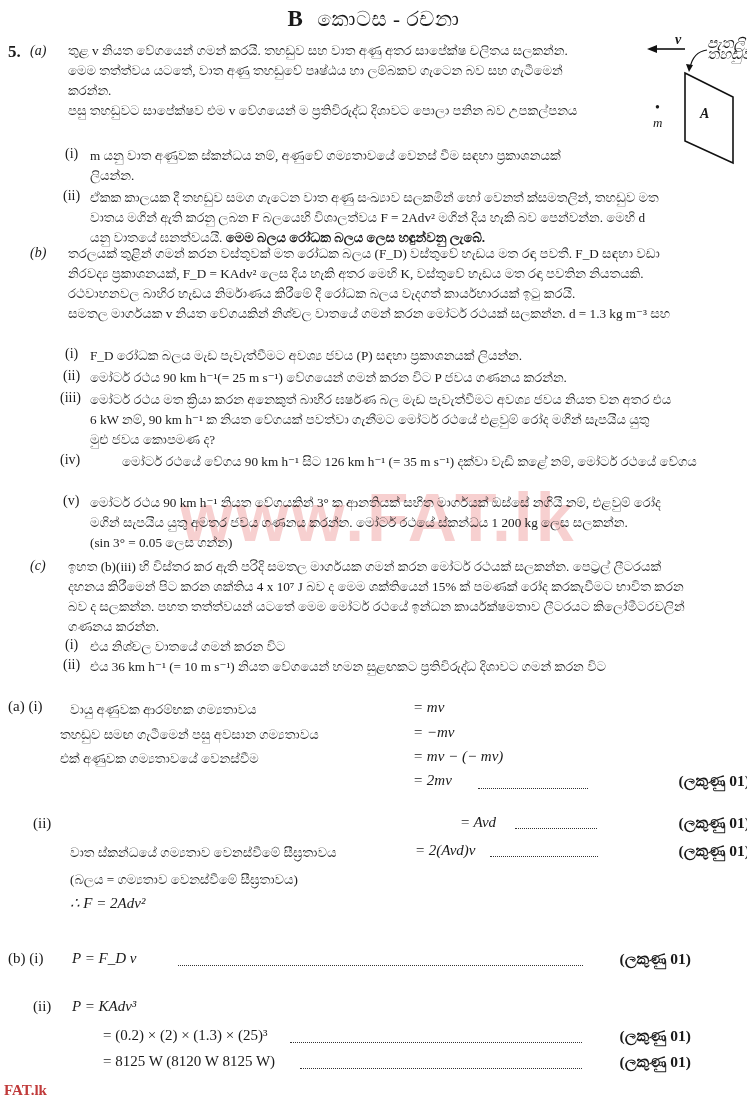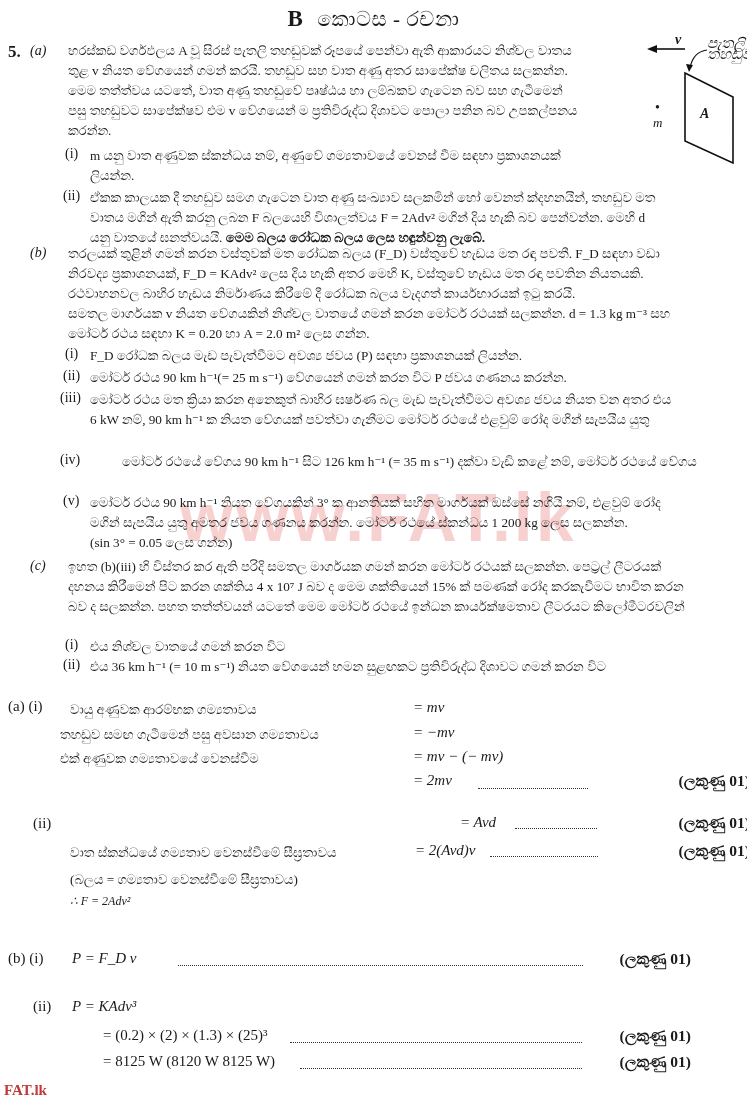--- a/index.html
+++ b/index.html
@@ -41,25 +41,24 @@
   <b>B</b>
   <span>කොටස - රචනා</span>
 </div>
 
 <div class="abs watermark">www.FAT.lk</div>
 
 <div class="abs qnum" style="top:42px;left:8px;">5.</div>
 <div class="abs lbl it" style="top:43px;left:30px;">(a)</div>
 
 <div class="abs" style="top:41px;left:68px;width:580px;">
-  <div class="line">හරස්කඩ වර්ගඵලය A වූ සිරස් පැතලි තහඩුවක් රූපයේ පෙන්වා ඇති ආකාරයට නිශ්චල වාතය</div>
   <div class="line">තුළ v නියත වේගයෙන් ගමන් කරයි. තහඩුව සහ වාත අණු අතර සාපේක්ෂ චලිතය සලකන්න.</div>
   <div class="line">මෙම තත්ත්වය යටතේ, වාත අණු තහඩුවේ පෘෂ්ඨය හා ලම්බකව ගැටෙන බව සහ ගැටීමෙන්</div>
+  <div class="line">කරන්න.</div>
   <div class="line">පසු තහඩුවට සාපේක්ෂව එම v වේගයෙන් ම ප්‍රතිවිරුද්ධ දිශාවට පොලා පනින බව උපකල්පනය</div>
-  <div class="line">කරන්න.</div>
 </div>
 
 <div class="abs diagram">
   <svg width="100" height="130" viewBox="0 0 100 130">
 
     <line x1="40" y1="13" x2="8" y2="13" stroke="#111" stroke-width="1.6"></line>
     <polygon points="2,13 12,9 12,17" fill="#111"></polygon>
 
     <path d="M62 14 Q48 16 45 32" fill="none" stroke="#111" stroke-width="1.2"></path>
     <polygon points="44,36 41,28 48,29" fill="#111"></polygon>
@@ -77,63 +76,64 @@
 <span class="abs it" style="top:115px;left:653px;font-size:13px;">m</span>
 
 <div class="abs lbl" style="top:146px;left:65px;">(i)</div>
 <div class="abs" style="top:146px;left:90px;">
   <div class="line">m යනු වාත අණුවක ස්කන්ධය නම්, අණුවේ ගම්‍යතාවයේ වෙනස් වීම සඳහා ප්‍රකාශනයක්</div>
   <div class="line">ලියන්න.</div>
 </div>
 
 <div class="abs lbl" style="top:188px;left:63px;">(ii)</div>
 <div class="abs" style="top:188px;left:90px;">
-  <div class="line">ඒකක කාලයක දී තහඩුව සමග ගැටෙන වාත අණු සංඛ්‍යාව සලකමින් හෝ වෙනත් ක්‍දහනයින්, තහඩුව මත</div>
+  <div class="line">ඒකක කාලයක දී තහඩුව සමග ගැටෙන වාත අණු සංඛ්‍යාව සලකමින් හෝ වෙනත් ක්‍සමතලින්, තහඩුව මත</div>
   <div class="line">වාතය මගින් ඇති කරනු ලබන F බලයෙහි විශාලත්වය F = 2Adv² මගින් දිය හැකි බව පෙන්වන්න. මෙහි d</div>
   <div class="line"><span>යනු වාතයේ ඝනත්වයයි.</span> <span class="bold">මෙම බලය රෝධක බලය ලෙස හඳුන්වනු ලැබේ.</span></div>
 </div>
 
 <div class="abs lbl it" style="top:245px;left:30px;">(b)</div>
 <div class="abs" style="top:244px;left:68px;">
   <div class="line">තරලයක් තුළින් ගමන් කරන වස්තුවක් මත රෝධක බලය (F_D) වස්තුවේ හැඩය මත රඳා පවතී. F_D සඳහා වඩා</div>
   <div class="line">නිරවද්‍ය ප්‍රකාශනයක්, F_D = KAdv² ලෙස දිය හැකි අතර මෙහි K, වස්තුවේ හැඩය මත රඳා පවතින නියතයකි.</div>
   <div class="line">රථවාහනවල බාහිර හැඩය නිර්මාණය කිරීමේ දී රෝධක බලය වැදගත් කාර්යභාරයක් ඉටු කරයි.</div>
   <div class="line">සමතල මාර්ගයක v නියත වේගයකින් නිශ්චල වාතයේ ගමන් කරන මෝටර් රථයක් සලකන්න. d = 1.3 kg m⁻³ සහ</div>
-  <div class="line">මෝටර් රථය සඳහා K = 0.20 හා A = 2.0 m² ලෙස ගන්න.</div>
 </div>
 
 <div class="abs lbl" style="top:346px;left:65px;">(i)</div>
 <div class="abs line" style="top:346px;left:90px;">F_D රෝධක බලය මැඩ පැවැත්වීමට අවශ්‍ය ජවය (P) සඳහා ප්‍රකාශනයක් ලියන්න.</div>
 
 <div class="abs lbl" style="top:368px;left:63px;">(ii)</div>
 <div class="abs line" style="top:368px;left:90px;">මෝටර් රථය 90 km h⁻¹(= 25 m s⁻¹) වේගයෙන් ගමන් කරන විට P ජවය ගණනය කරන්න.</div>
 
 <div class="abs lbl" style="top:390px;left:60px;">(iii)</div>
 <div class="abs" style="top:390px;left:90px;">
   <div class="line">මෝටර් රථය මත ක්‍රියා කරන අනෙකුත් බාහිර ඝර්ෂණ බල මැඩ පැවැත්වීමට අවශ්‍ය ජවය නියත වන අතර එය</div>
   <div class="line">6 kW නම්, 90 km h⁻¹ ක නියත වේගයක් පවත්වා ගැනීමට මෝටර් රථයේ එළවුම් රෝද මගින් සැපයිය යුතු</div>
+  <div class="line">මුළු ජවය කොපමණ ද?</div>
 </div>
 
 <div class="abs lbl" style="top:452px;left:60px;">(iv)</div>
 <div class="abs" style="top:452px;left:90px;margin-left:32px;">
   <div class="line">මෝටර් රථයේ වේගය 90 km h⁻¹ සිට 126 km h⁻¹ (= 35 m s⁻¹) දක්වා වැඩි කළේ නම්, මෝටර් රථයේ වේගය</div>
 </div>
 
 <div class="abs lbl" style="top:493px;left:63px;">(v)</div>
 <div class="abs" style="top:493px;left:90px;">
   <div class="line">මෝටර් රථය 90 km h⁻¹ නියත වේගයකින් 3° ක ආනතියක් සහිත මාර්ගයක් ඔස්සේ නගියි නම්, එළවුම් රෝද</div>
   <div class="line">මගින් සැපයිය යුතු අමතර ජවය ගණනය කරන්න. මෝටර් රථයේ ස්කන්ධය 1 200 kg ලෙස සලකන්න.</div>
   <div class="line">(sin 3° = 0.05 ලෙස ගන්න)</div>
 </div>
 
 <div class="abs lbl it" style="top:558px;left:30px;">(c)</div>
 <div class="abs" style="top:557px;left:68px;">
   <div class="line">ඉහත (b)(iii) හි විස්තර කර ඇති පරිදි සමතල මාර්ගයක ගමන් කරන මෝටර් රථයක් සලකන්න. පෙට්‍රල් ලීටරයක්</div>
   <div class="line">දහනය කිරීමෙන් පිට කරන ශක්තිය 4 x 10⁷ J බව ද මෙම ශක්තියෙන් 15% ක් පමණක් රෝද කරකැවීමට භාවිත කරන</div>
   <div class="line">බව ද සලකන්න. පහත තත්ත්වයන් යටතේ මෙම මෝටර් රථයේ ඉන්ධන කාර්යක්ෂමතාව ලීටරයට කිලෝමීටරවලින්</div>
+  <div class="line">ගණනය කරන්න.</div>
 </div>
 <div class="abs lbl" style="top:637px;left:65px;">(i)</div>
 <div class="abs line" style="top:637px;left:90px;">එය නිශ්චල වාතයේ ගමන් කරන විට</div>
 <div class="abs lbl" style="top:657px;left:63px;">(ii)</div>
 <div class="abs line" style="top:657px;left:90px;">එය 36 km h⁻¹ (= 10 m s⁻¹) නියත වේගයෙන් හමන සුළඟකට ප්‍රතිවිරුද්ධ දිශාවට ගමන් කරන විට</div>
 
 <div class="abs ans" style="top:698px;left:8px;">(a) (i)</div>
 <div class="abs ans" style="top:700px;left:60px;width:690px;height:100px;">
   <div class="abs line" style="top:0;left:10px;">වායු අණුවක ආරම්භක ගම්‍යතාවය</div>
   <div class="abs it" style="top:-1px;left:353px;text-align:center;">= mv</div>
@@ -151,21 +151,21 @@
   <div class="abs it" style="top:-1px;left:390px;">= Avd</div>
   <div class="dots" style="top:13px;left:445px;width:82px;"></div>
   <div class="marks" style="top:-1px;right:0;"><b>(ලකුණු 01)</b></div>
 
   <div class="abs line" style="top:28px;left:0;">වාත ස්කන්ධයේ ගම්‍යතාව වෙනස්වීමේ සීඝ්‍රතාවය</div>
   <div class="abs it" style="top:27px;left:345px;">= 2(Avd)v</div>
   <div class="dots" style="top:41px;left:420px;width:108px;"></div>
   <div class="marks" style="top:27px;right:0;"><b>(ලකුණු 01)</b></div>
 
   <div class="abs line" style="top:55px;left:0;">(බලය = ගම්‍යතාව වෙනස්වීමේ සීඝ්‍රතාවය)</div>
-  <div class="abs it" style="top:79px;left:0;font-size:12px;">∴ F = 2Adv²</div>
+  <div class="abs it" style="top:79px;left:0;font-size:15px;">∴ F = 2Adv²</div>
 </div>
 
 <div class="abs ans" style="top:950px;left:8px;">(b) (i)</div>
 <div class="abs ans it" style="top:950px;left:72px;">P = F_D v</div>
 <div class="dots abs" style="top:965px;left:178px;width:405px;"></div>
 <div class="abs marks" style="top:950px;right:56px;"><b>(ලකුණු 01)</b></div>
 
 <div class="abs ans" style="top:998px;left:33px;">(ii)</div>
 <div class="abs ans it" style="top:998px;left:72px;">P = KAdv³</div>
 <div class="abs ans" style="top:1027px;left:103px;">= (0.2) × (2) × (1.3) × (25)³</div>

